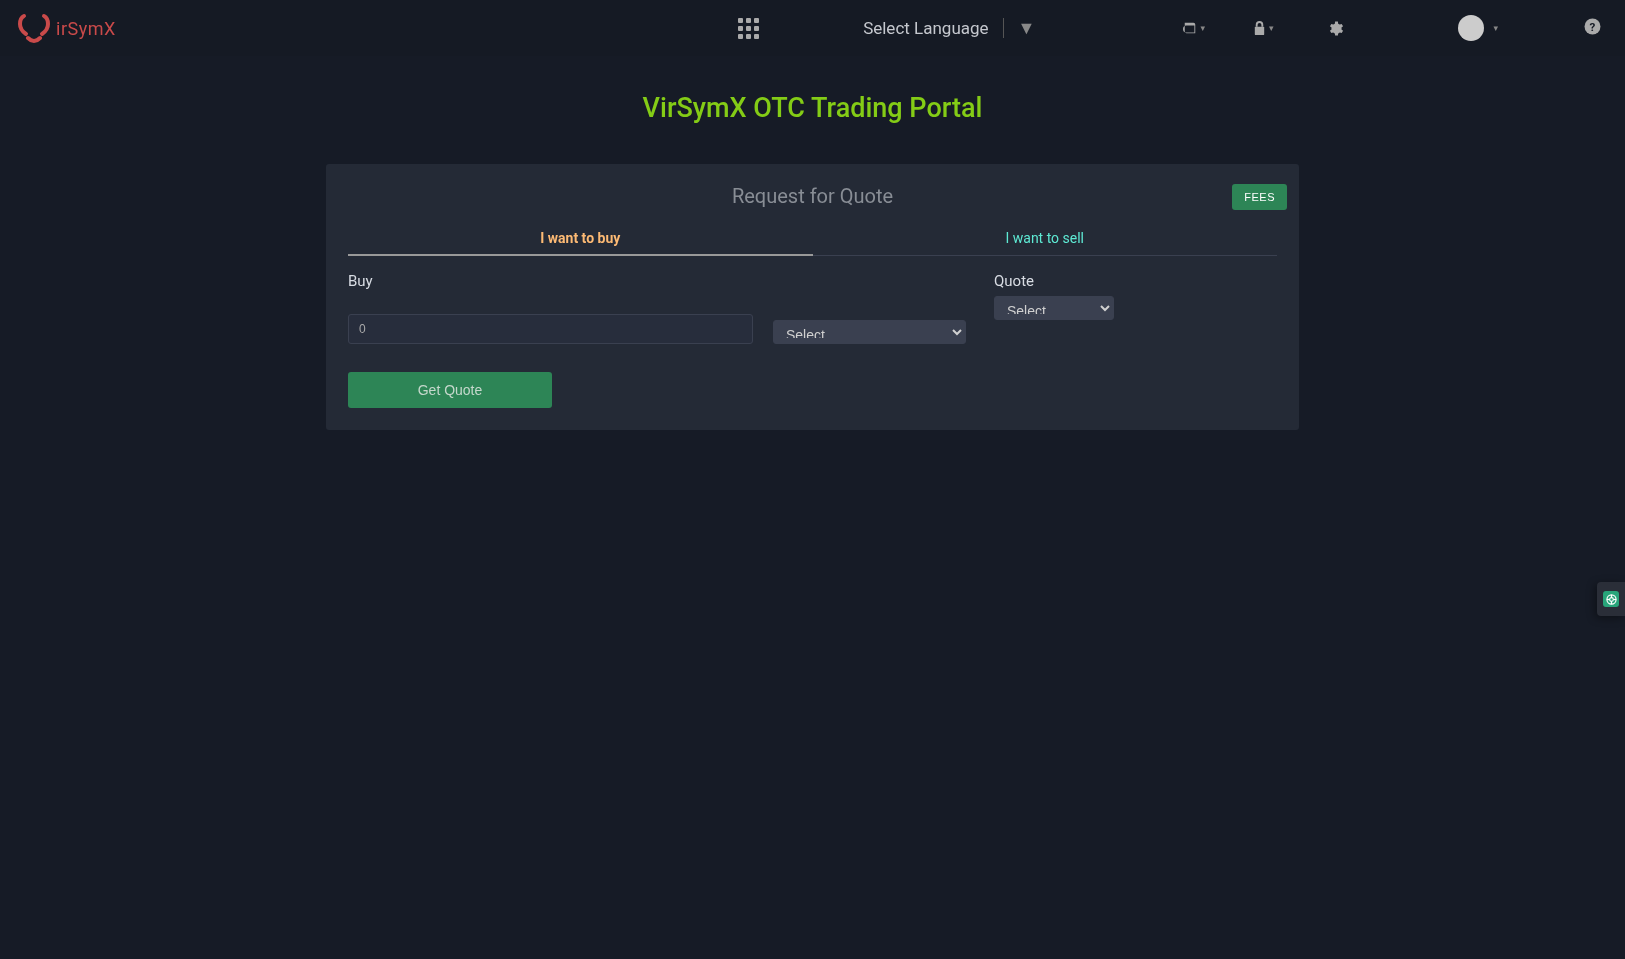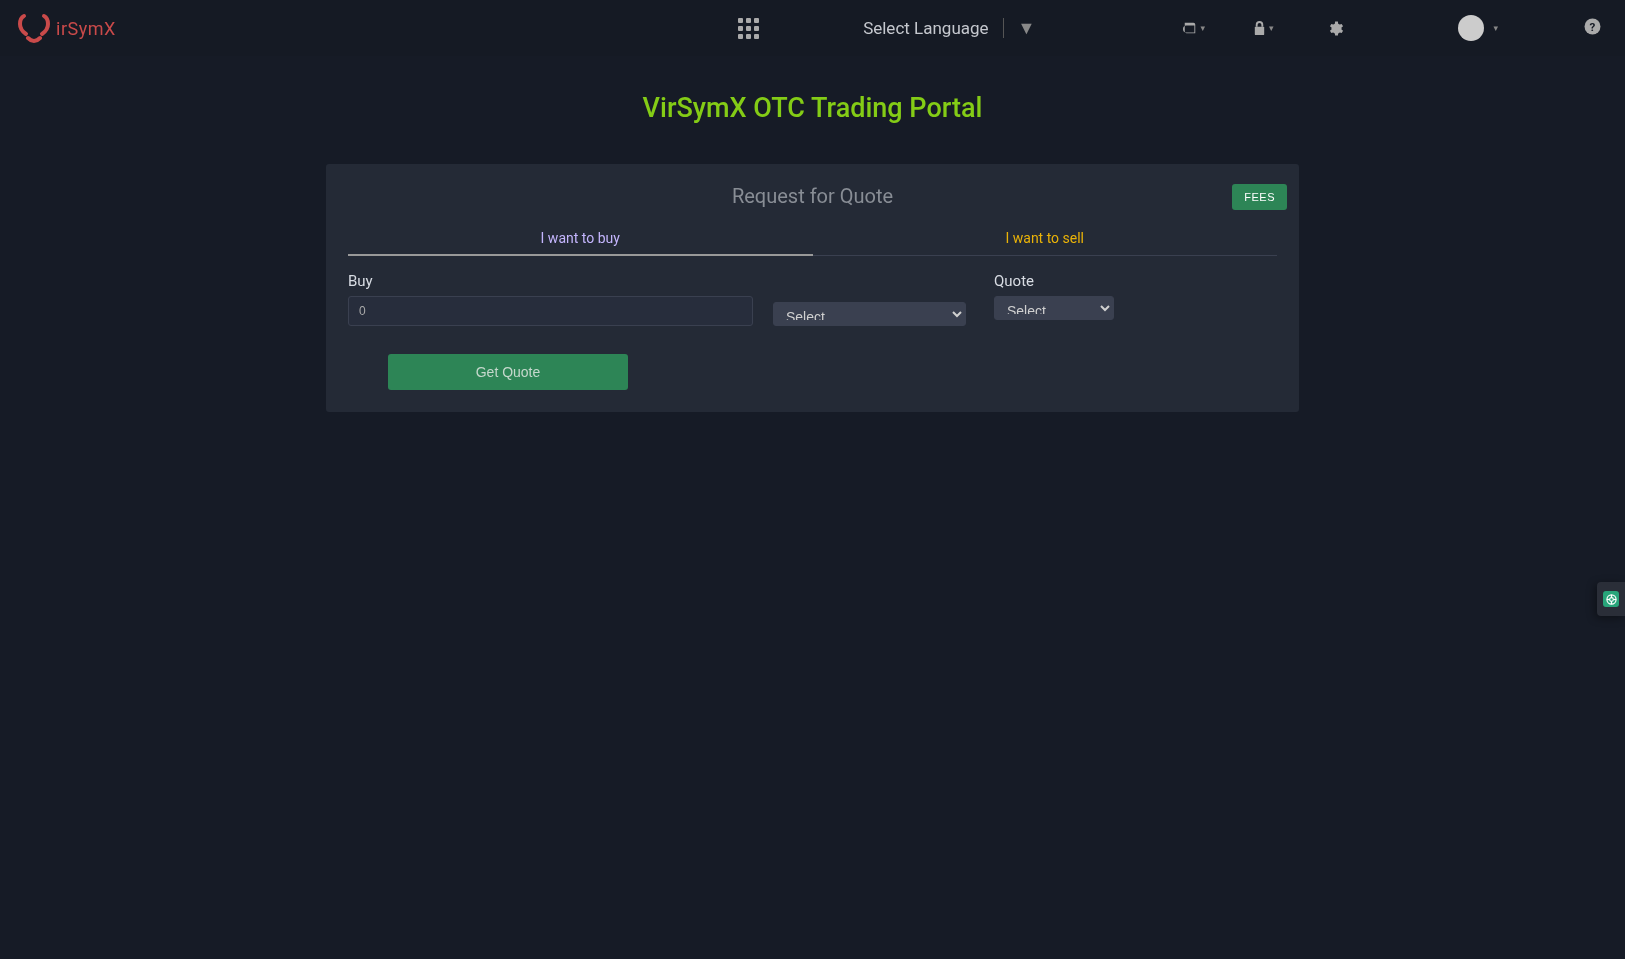--- a/index.html
+++ b/index.html
@@ -152,43 +152,44 @@
       display: flex;
       border-bottom: 1px solid #3a4050;
       margin: 0 10px;
     }
     .tab {
       flex: 1;
       text-align: center;
       padding: 8px 0;
       font-size: 14px;
       cursor: pointer;
-      color: #eab308;
+      color: #5eead4;
     }
     .tab.active {
-      color: #c4b5fd;
-      font-weight: 400;
+      color: #fdba74;
+      font-weight: 700;
       border-bottom: 2px solid #999;
       margin-bottom: -1px;
     }
     
     
     .form-area {
       padding: 16px 10px 10px 10px;
     }
     .form-row {
       display: flex;
       gap: 20px;
     }
     .form-group {
       display: flex;
       flex-direction: column;
     }
     .form-group.buy {
       flex: 0 0 405px;
+      gap: 18px;
     }
     .form-group.select1 {
       flex: 0 0 193px;
       justify-content: flex-end;
     }
     .form-group.spend {
       flex: 0 0 120px;
       margin-left: 8px;
     }
     .form-label {
@@ -212,29 +213,28 @@
       color: #d0d0d0;
       padding: 5px 8px;
       border-radius: 3px;
       font-size: 14px;
       height: 24px;
       cursor: pointer;
       outline: none;
     }
     .get-quote-btn {
       margin-top: 28px;
-      width: 240px;
+      width: 204px;
       background-color: #2d8556;
       color: #c5d8cc;
       border: none;
       padding: 10px 0;
       border-radius: 3px;
       font-size: 14px;
       cursor: pointer;
-      margin-left: 40px;
     }
     
     
     .support-tab {
       position: absolute;
       right: 0;
       top: 582px;
       width: 28px;
       height: 34px;
       background-color: #2a2e38;

